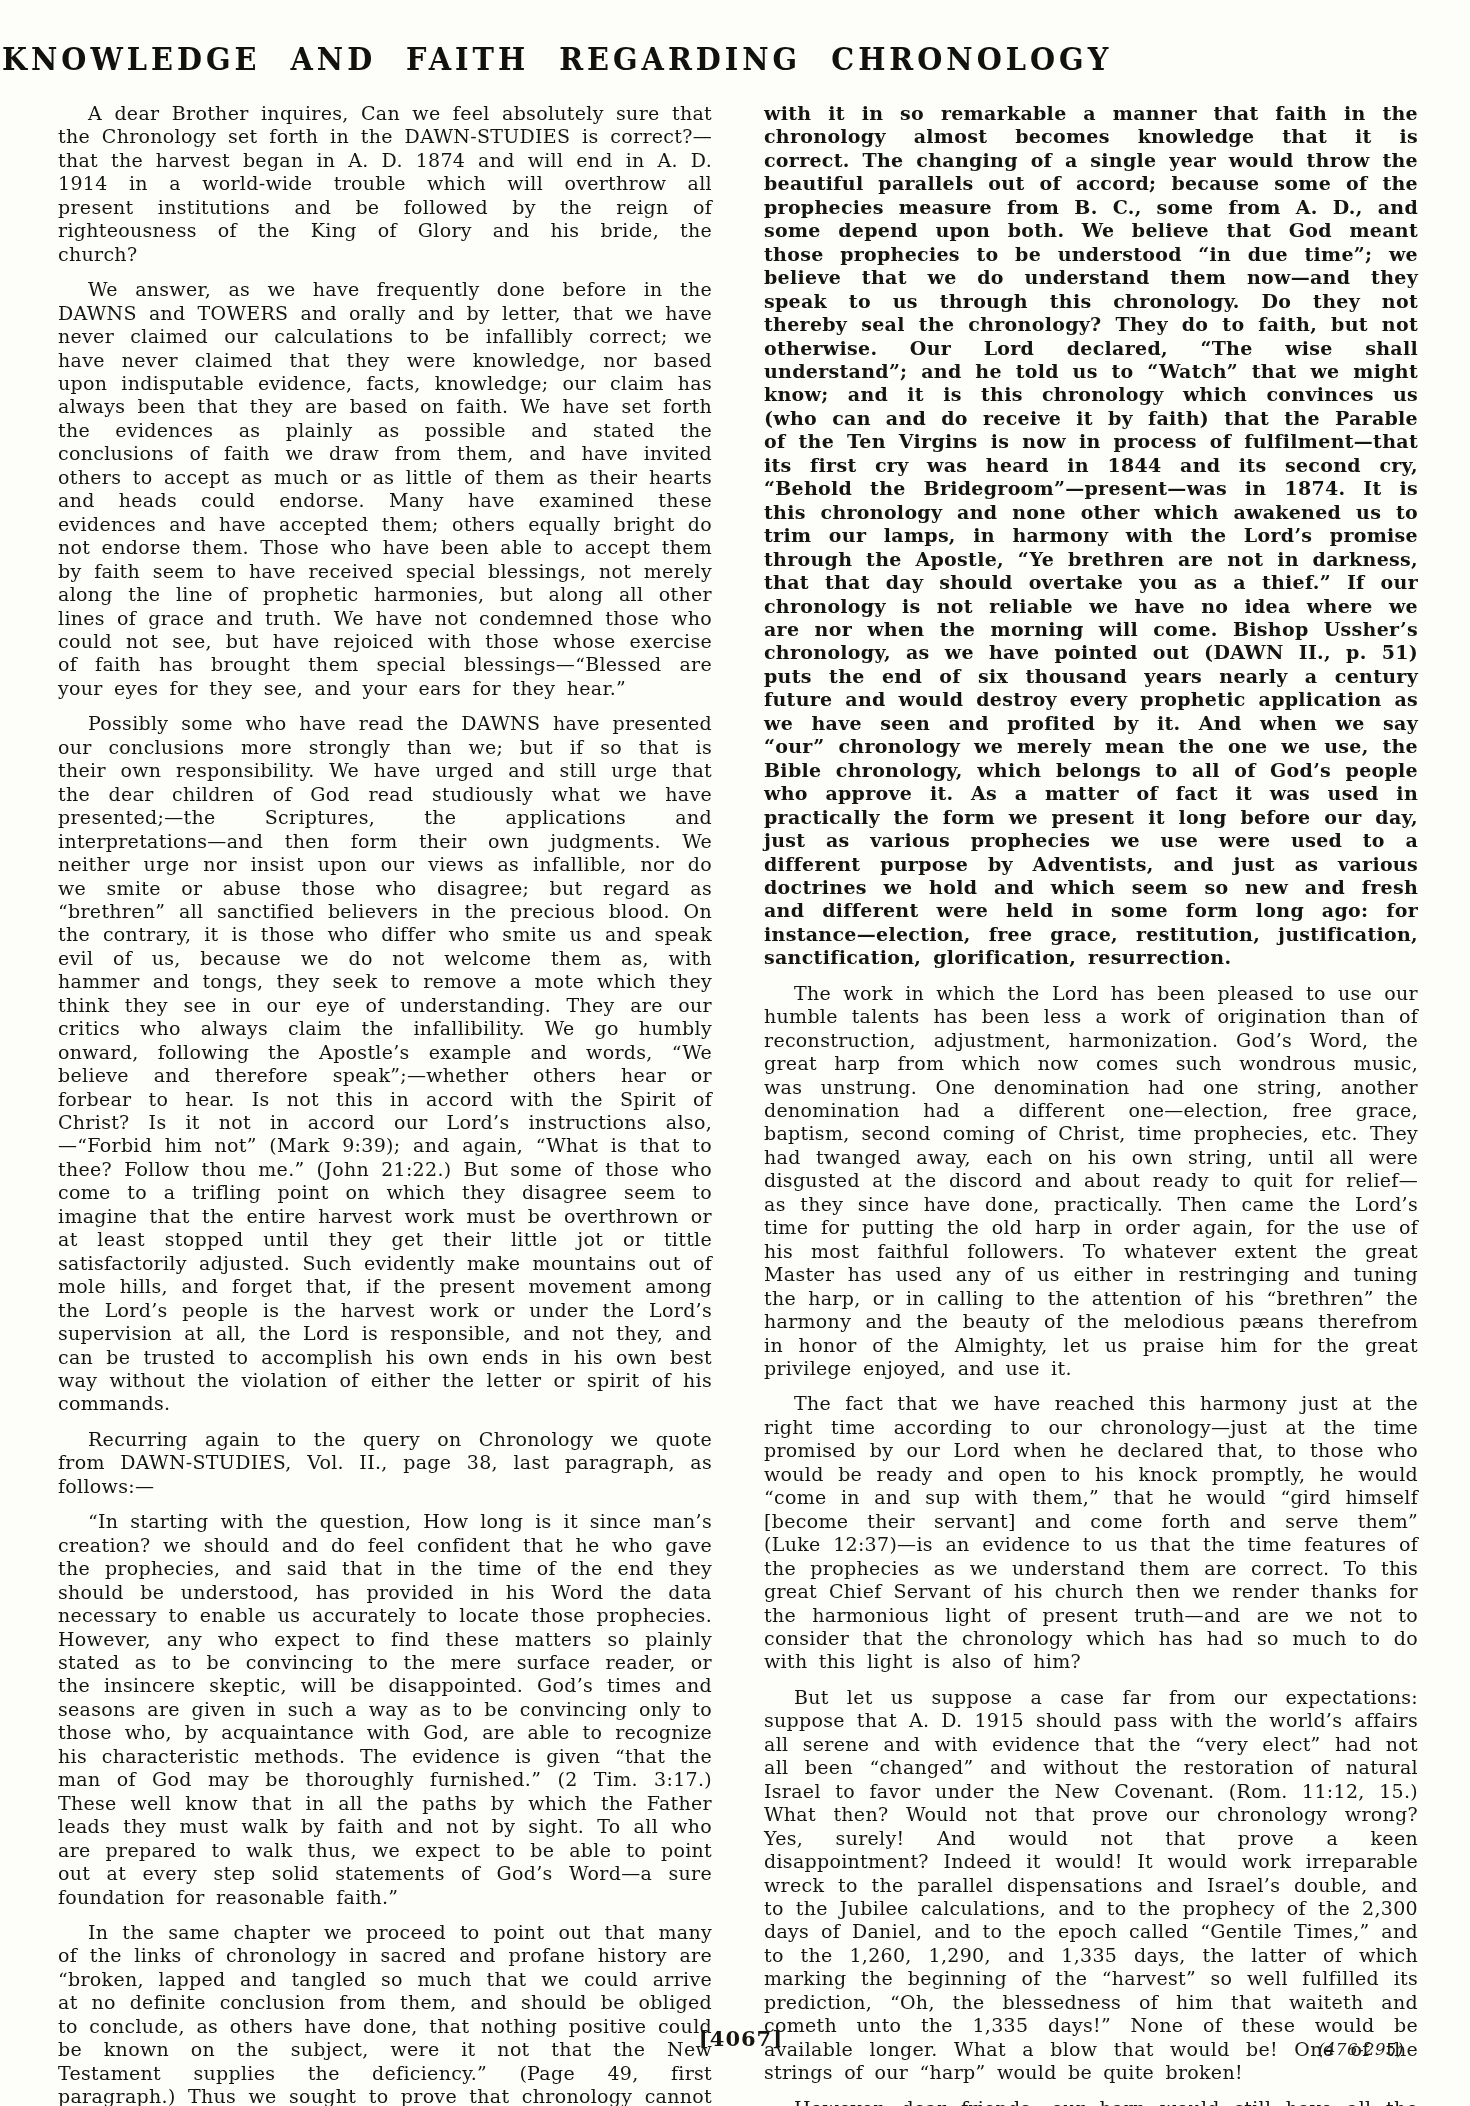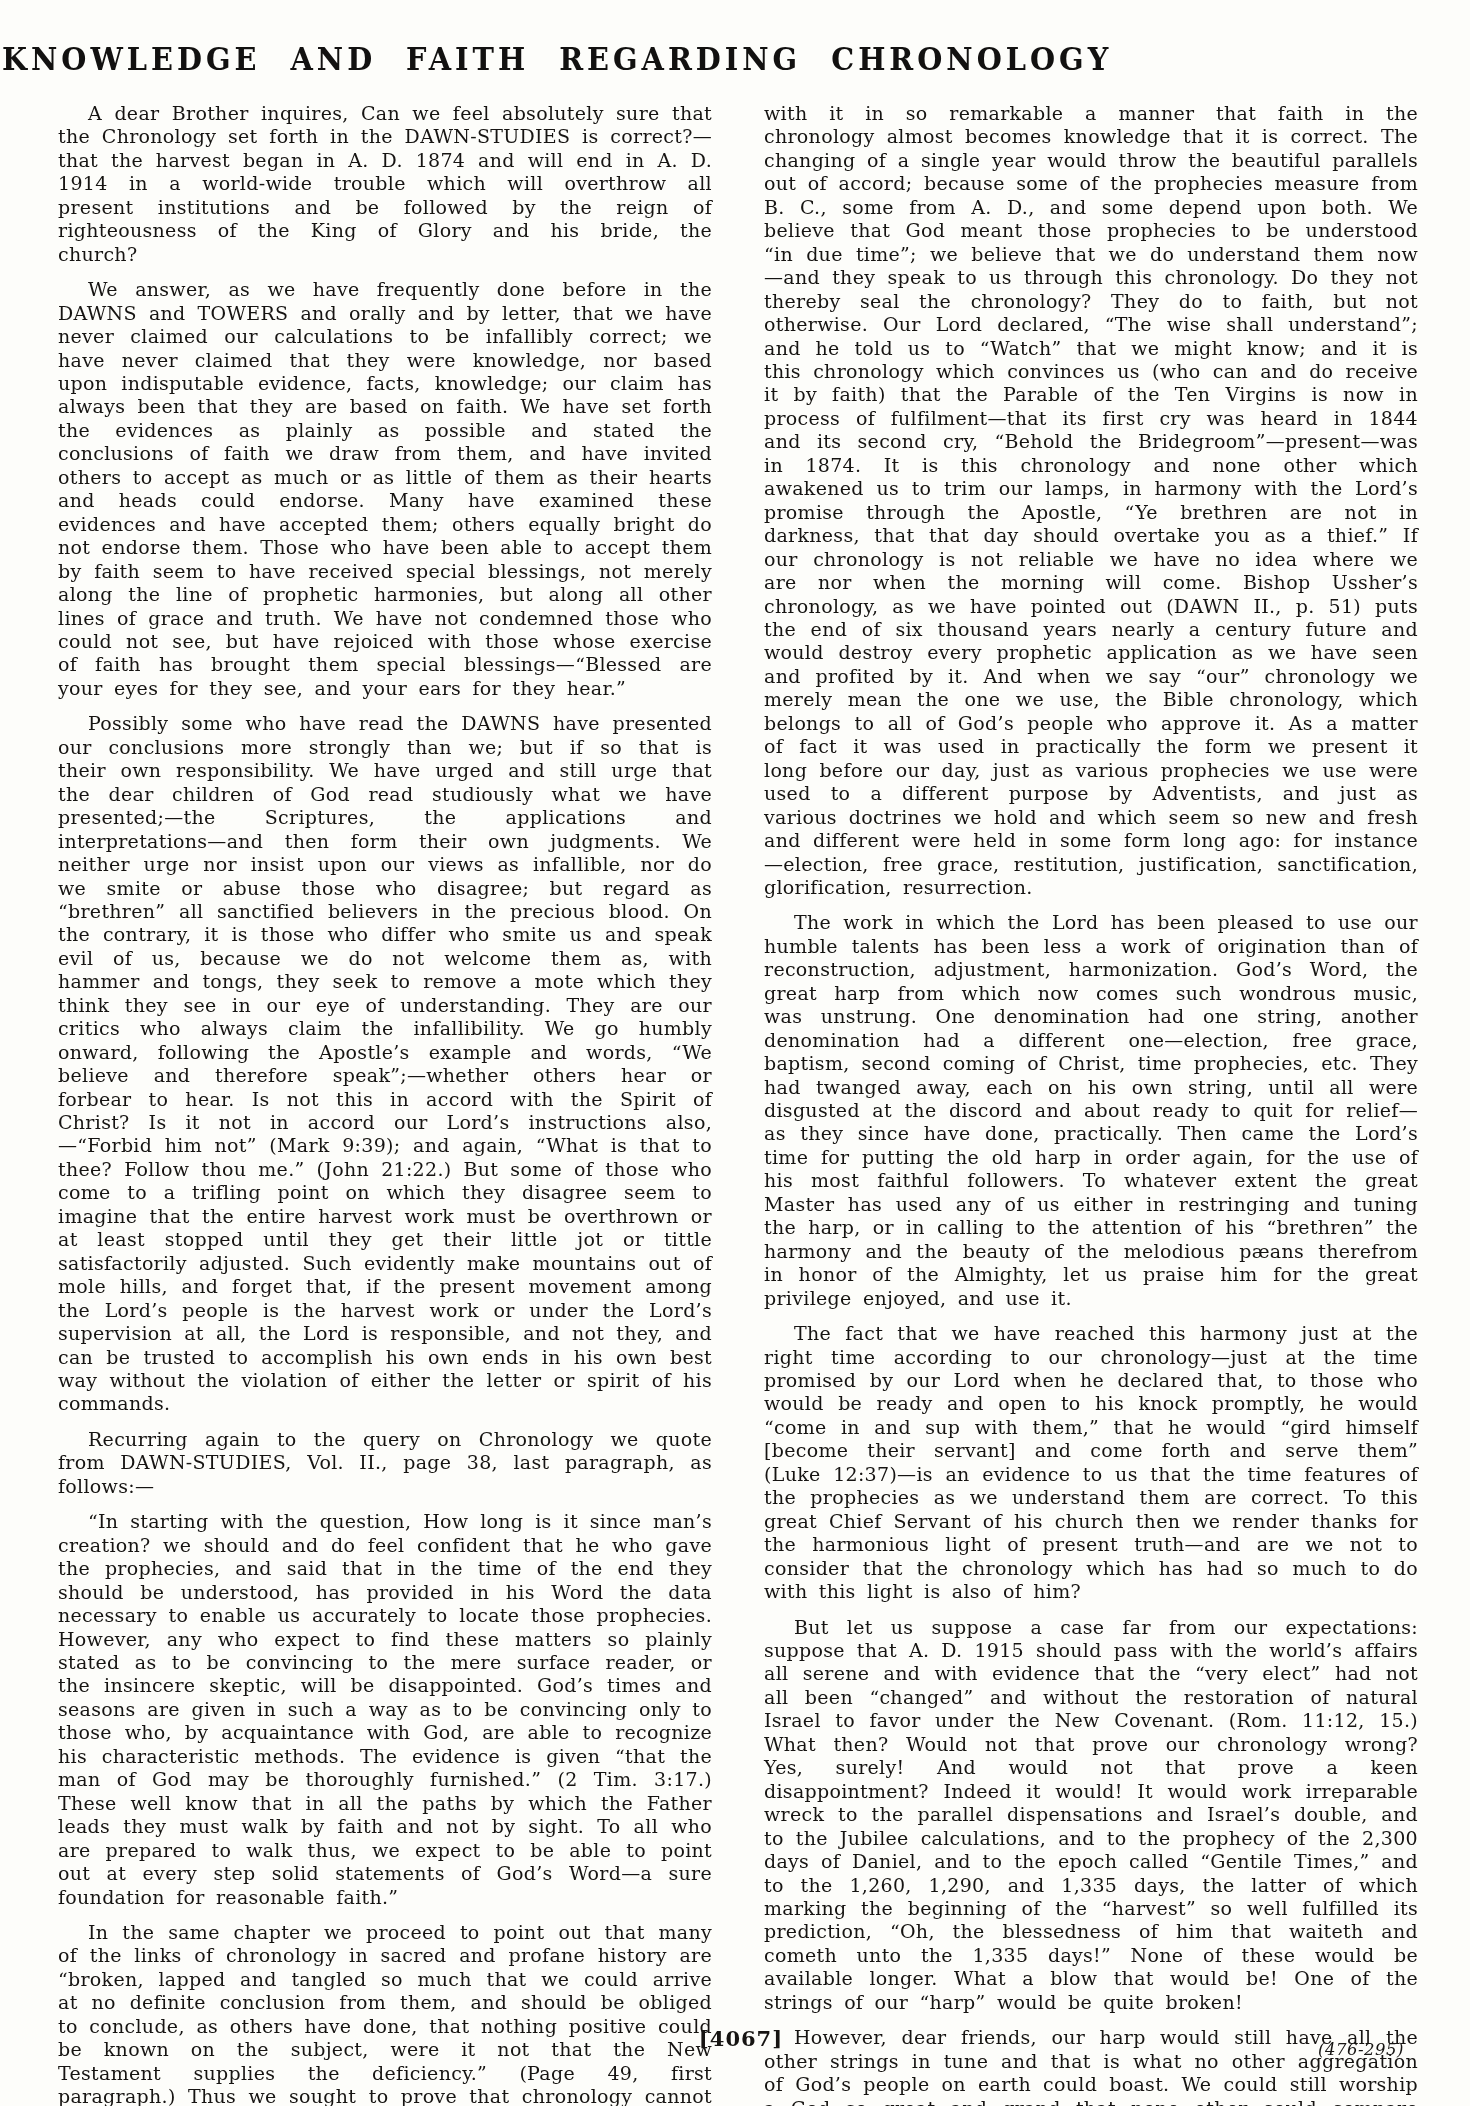--- a/index.html
+++ b/index.html
@@ -49,20 +49,21 @@
     line-height: 23.45px;
     text-indent: 30px;
     word-spacing: 5px;
     letter-spacing: 0.3px;
     text-align: justify;
     hyphens: auto;
     -webkit-hyphens: auto;
   }
   .para.flush {
     text-indent: 0;
+    font-weight: bold;
   }
   .red-underline {
     border-bottom: 4px solid #dd2015;
     padding-bottom: 1px;
   }
   .footer-reprint {
     position: absolute;
     top: 2026px;
     left: 6px;
     width: 100%;

